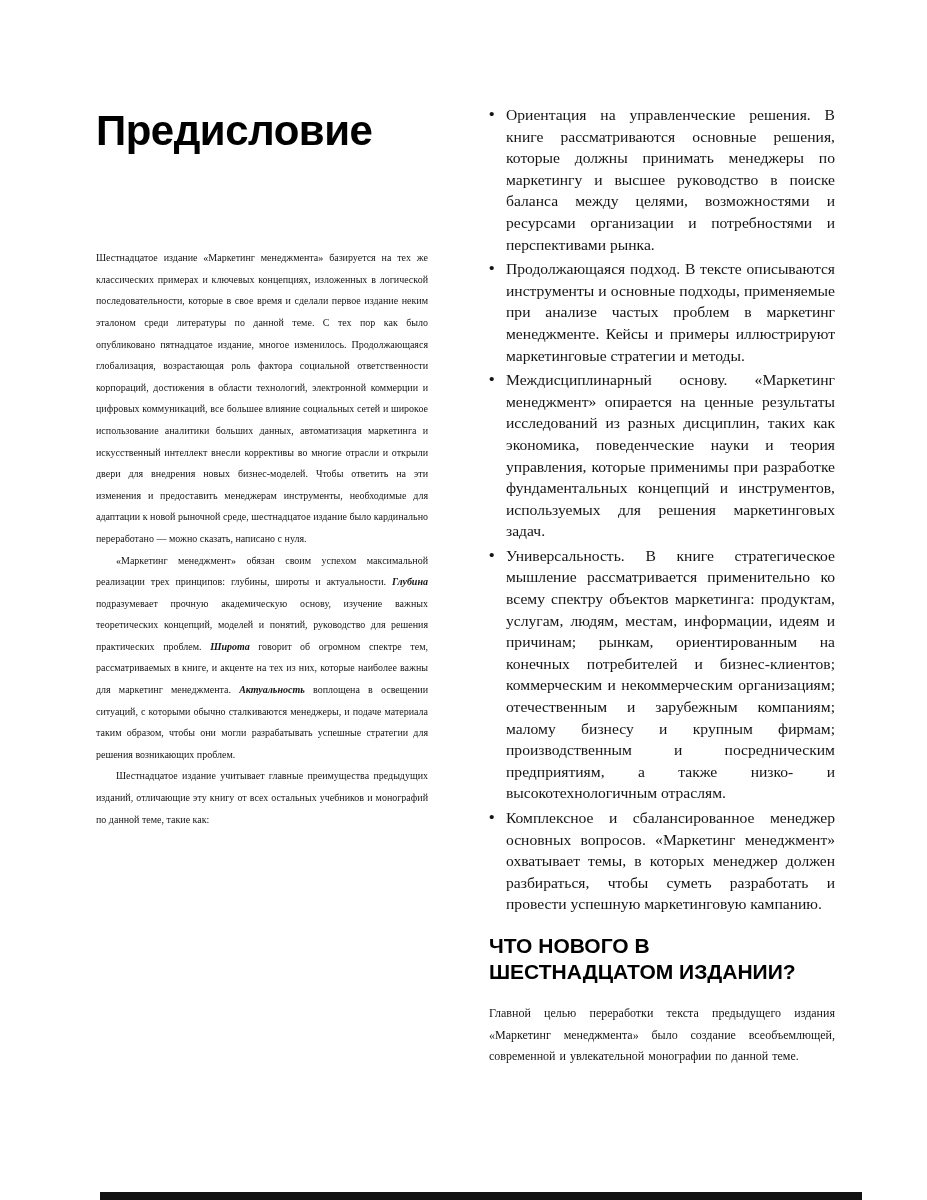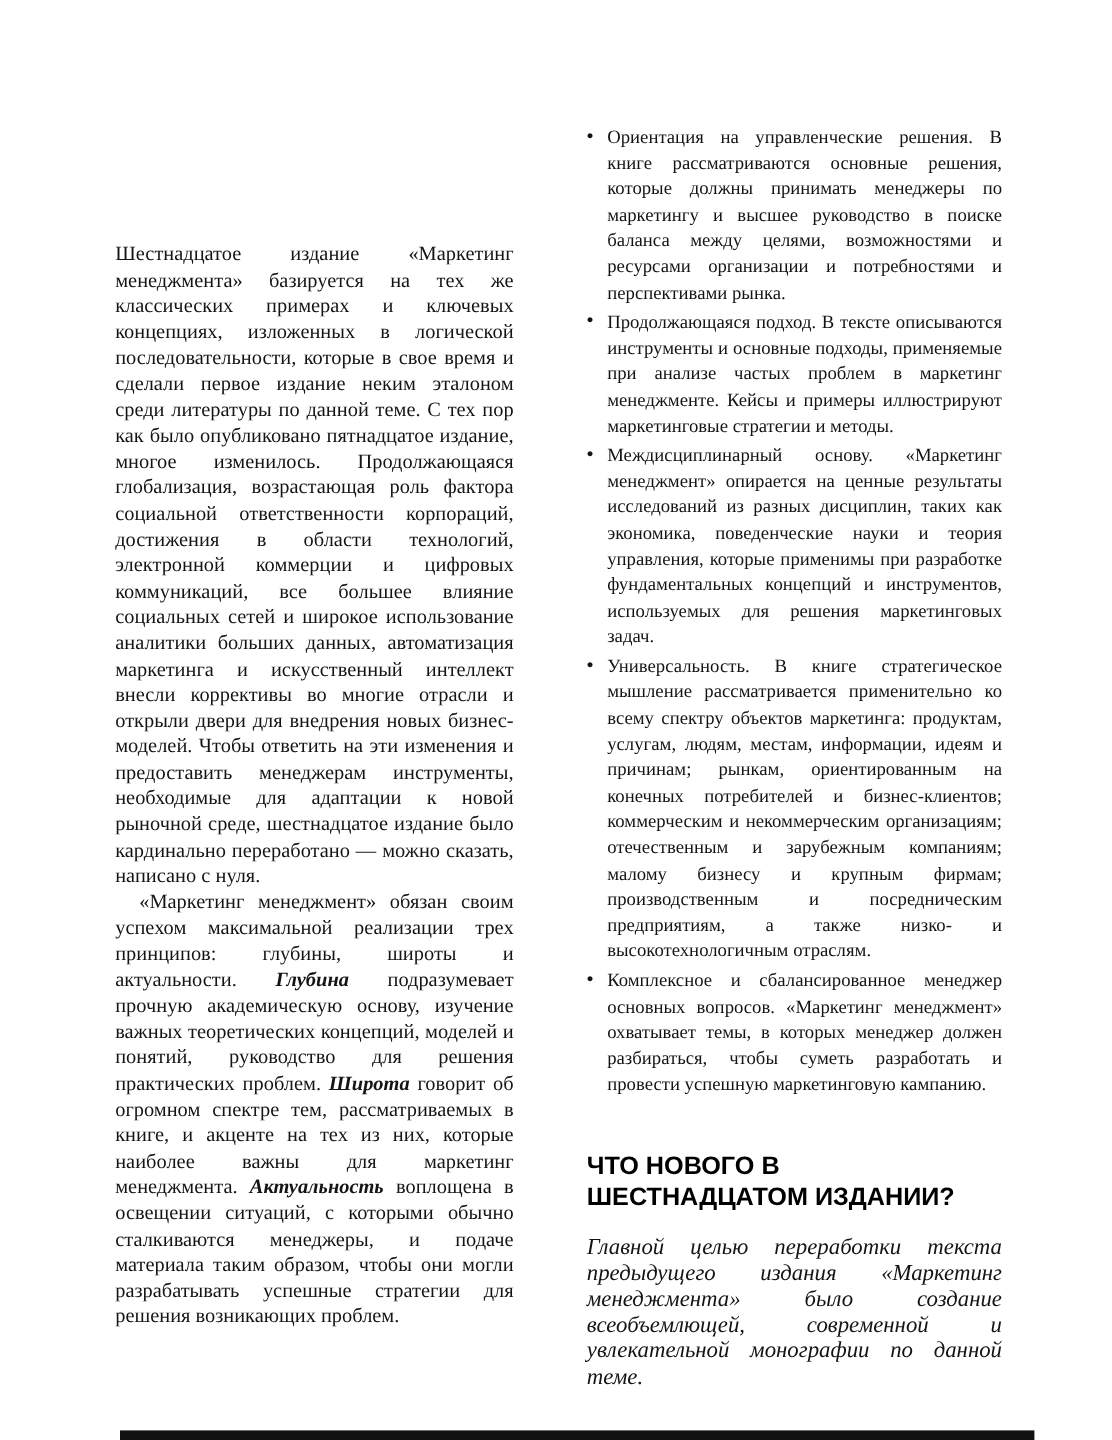--- a/index.html
+++ b/index.html
@@ -20,21 +20,21 @@
     font-family:"Liberation Sans", sans-serif;
     font-weight:700;
     font-size:42px;
     line-height:1.1;
     letter-spacing:-0.5px;
     color:#000000;
   }
 
   .paragraphs { margin-top:93px; }
   p.body-p {
-    font-size:17px;
+    font-size:10px;
     line-height:21.6px;
     text-align:justify;
     hyphens:auto;
   }
   p.body-p.indent { text-indent:20px; }
   .em { font-style:italic;font-weight:bold; }
 
   ul.features { list-style:none; }
   ul.features li {
     position:relative;
@@ -49,51 +49,52 @@
     position:absolute; left:0; top:-1px;
     font-weight:700;
   }
   ul.features li .lead { font-weight:400; }
 
   h2.section {
     font-family:"Liberation Sans", sans-serif;
     font-weight:700;
     font-size:21px;
     line-height:26px;
-    margin-top:44px;
+    margin-top:18px;
     color:#000000;
   }
   .section-paragraphs { margin-top:18px; }
   .section-paragraphs p {
-    font-size:19px;
+    font-size:12px;
     line-height:21.6px;
     text-align:justify;
     hyphens:auto;
     word-spacing:1px;
-    font-style:italic;
   }
 
   .footer-bar {
     position:absolute;
     left:100px;
     bottom:0;
     width:762px;
     height:8px;
     background:#111111;
   }
 </style>
 </head>
 <body>
 
 <div class="page">
 
   <div class="col-left">
+    <h1 class="title">Предисловие</h1>
     <div class="paragraphs">
         <p class="body-p"><span>Шестнадцатое издание «Маркетинг менеджмента» базируется на тех же классических примерах и ключевых концепциях, изложенных в логической последовательности, которые в свое время и сделали первое издание неким эталоном среди литературы по данной теме. С тех пор как было опубликовано пятнадцатое издание, многое изменилось. Продолжающаяся глобализация, возрастающая роль фактора социальной ответственности корпораций, достижения в области технологий, электронной коммерции и цифровых коммуникаций, все большее влияние социальных сетей и широкое использование аналитики больших данных, автоматизация маркетинга и искусственный интеллект внесли коррективы во многие отрасли и открыли двери для внедрения новых бизнес-моделей. Чтобы ответить на эти изменения и предоставить менеджерам инструменты, необходимые для адаптации к новой рыночной среде, шестнадцатое издание было кардинально переработано — можно сказать, написано с нуля.</span></p>
         <p class="body-p indent"><span>«Маркетинг менеджмент» обязан своим успехом максимальной реализации трех принципов: глубины, широты и актуальности. </span><span class="em">Глубина</span><span> подразумевает прочную академическую основу, изучение важных теоретических концепций, моделей и понятий, руководство для решения практических проблем. </span><span class="em">Широта</span><span> говорит об огромном спектре тем, рассматриваемых в книге, и акценте на тех из них, которые наиболее важны для маркетинг менеджмента. </span><span class="em">Актуальность</span><span> воплощена в освещении ситуаций, с которыми обычно сталкиваются менеджеры, и подаче материала таким образом, чтобы они могли разрабатывать успешные стратегии для решения возникающих проблем.</span></p>
+        <p class="body-p indent"><span>Шестнадцатое издание учитывает главные преимущества предыдущих изданий, отличающие эту книгу от всех остальных учебников и монографий по данной теме, такие как:</span></p>
       </div>
   </div>
 
   <div class="col-right">
     <ul class="features">
         <li><span class="bullet">•</span><span class="lead">Ориентация на управленческие решения. </span>В книге рассматриваются основные решения, которые должны принимать менеджеры по маркетингу и высшее руководство в поиске баланса между целями, возможностями и ресурсами организации и потребностями и перспективами рынка.</li>
         <li><span class="bullet">•</span><span class="lead">Продолжающаяся подход. </span>В тексте описываются инструменты и основные подходы, применяемые при анализе частых проблем в маркетинг менеджменте. Кейсы и примеры иллюстрируют маркетинговые стратегии и методы.</li>
         <li><span class="bullet">•</span><span class="lead">Междисциплинарный основу. </span>«Маркетинг менеджмент» опирается на ценные результаты исследований из разных дисциплин, таких как экономика, поведенческие науки и теория управления, которые применимы при разработке фундаментальных концепций и инструментов, используемых для решения маркетинговых задач.</li>
         <li><span class="bullet">•</span><span class="lead">Универсальность. </span>В книге стратегическое мышление рассматривается применительно ко всему спектру объектов маркетинга: продуктам, услугам, людям, местам, информации, идеям и причинам; рынкам, ориентированным на конечных потребителей и бизнес-клиентов; коммерческим и некоммерческим организациям; отечественным и зарубежным компаниям; малому бизнесу и крупным фирмам; производственным и посредническим предприятиям, а также низко- и высокотехнологичным отраслям.</li>
         <li><span class="bullet">•</span><span class="lead">Комплексное и сбалансированное менеджер основных вопросов. </span>«Маркетинг менеджмент» охватывает темы, в которых менеджер должен разбираться, чтобы суметь разработать и провести успешную маркетинговую кампанию.</li>

